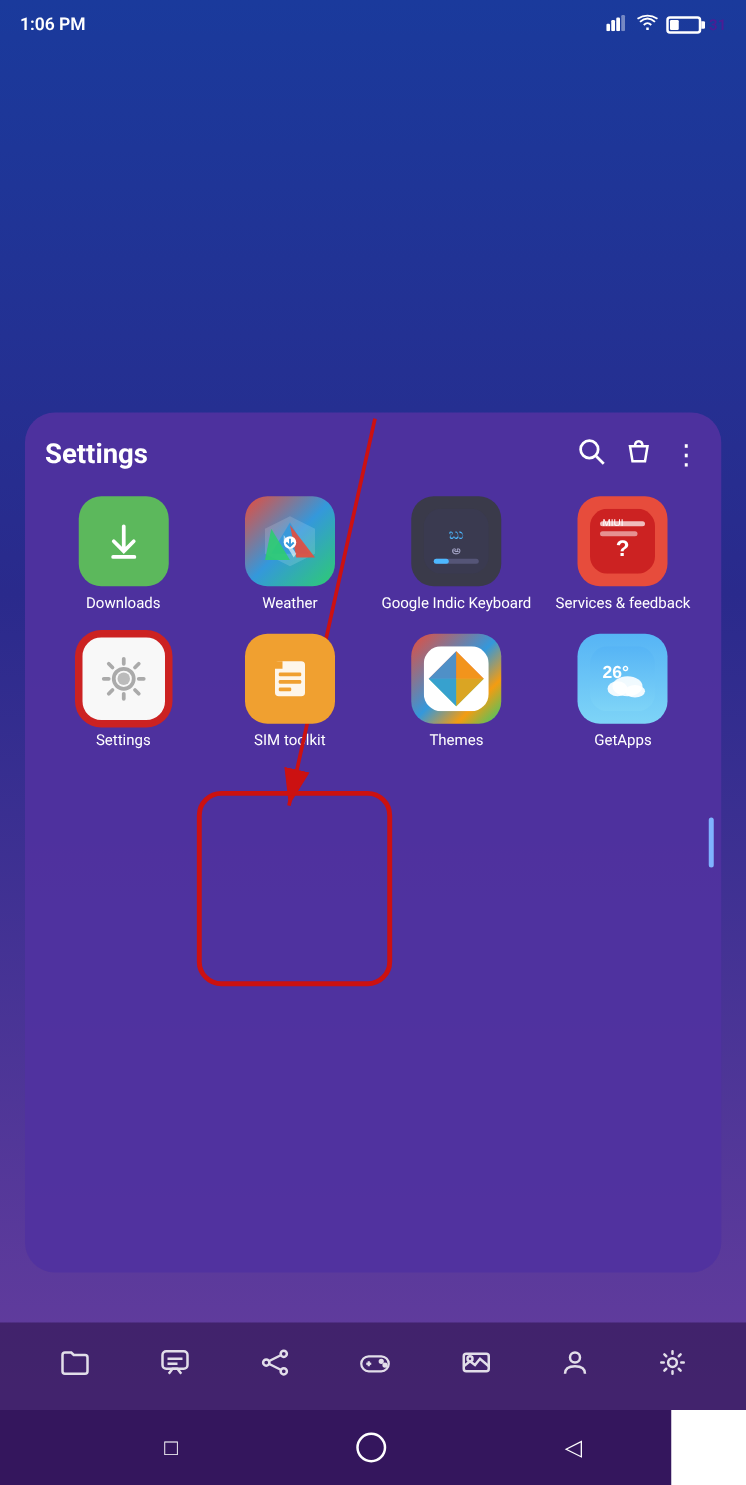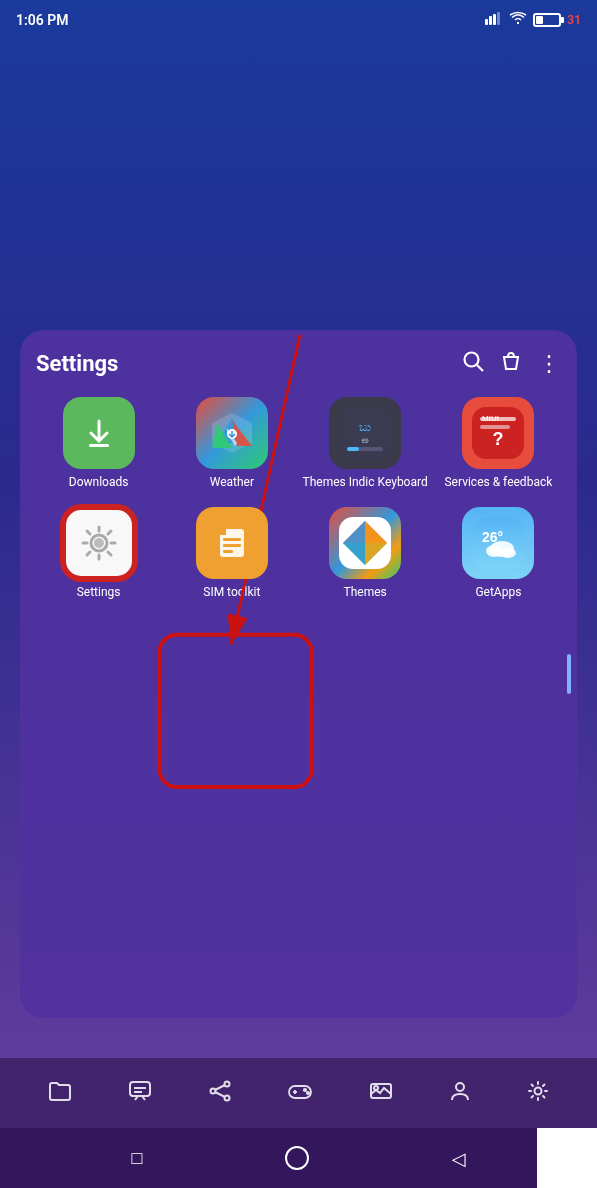--- a/index.html
+++ b/index.html
@@ -254,21 +254,21 @@
       <svg width="18" height="14" viewBox="0 0 18 14" fill="white">
         <path d="M9 11 L9 13" stroke="white" stroke-width="2"></path>
         <path d="M6 9 Q9 6 12 9" stroke="white" stroke-width="1.5" fill="none"></path>
         <path d="M3 6.5 Q9 1 15 6.5" stroke="white" stroke-width="1.5" fill="none"></path>
         <path d="M1 4 Q9 -1 17 4" stroke="white" stroke-width="1.5" fill="none"></path>
       </svg>
     </span>
     <div class="battery-icon">
       <div class="battery-fill"></div>
     </div>
-    <span style="font-size:12px;color:#ef4444;">31</span>
+    <span style="font-size:12px;color:#4c1d95;">31</span>
   </div>
 </div>
 
 <div class="settings-panel">
 
   <svg class="arrow-overlay" viewBox="0 0 557 700" xmlns="http://www.w3.org/2000/svg">
     <defs>
       <marker id="arrowhead" markerWidth="10" markerHeight="7" refX="10" refY="3.5" orient="auto">
         <polygon points="0 0, 10 3.5, 0 7" fill="#cc1111"></polygon>
       </marker>
@@ -326,21 +326,21 @@
     <div class="app-item">
       <div class="app-icon-wrap icon-google-indic">
         <svg width="52" height="52" viewBox="0 0 52 52">
           <rect width="52" height="52" rx="14" fill="#3a3a50"></rect>
           <text x="26" y="24" text-anchor="middle" fill="#4db8ff" font-size="12" font-family="Arial">ಬು</text>
           <text x="26" y="36" text-anchor="middle" fill="#aaaacc" font-size="9" font-family="Arial">అ</text>
           <rect x="8" y="40" width="36" height="4" rx="2" fill="#555577"></rect>
           <rect x="8" y="40" width="12" height="4" rx="2" fill="#4db8ff"></rect>
         </svg>
       </div>
-      <span class="app-label">Themes Indic Keyboard</span>
+      <span class="app-label">Google Indic Keyboard</span>
     </div>
 
 
     <div class="app-item">
       <div class="app-icon-wrap icon-services">
         <svg width="52" height="52" viewBox="0 0 52 52">
           <rect width="52" height="52" rx="14" fill="#cc2222"></rect>
           <rect x="8" y="10" width="36" height="4" rx="2" fill="white" opacity="0.7"></rect>
           <rect x="8" y="18" width="30" height="4" rx="2" fill="white" opacity="0.5"></rect>
           <text x="26" y="38" text-anchor="middle" fill="white" font-size="18" font-weight="bold" font-family="Arial">?</text>

